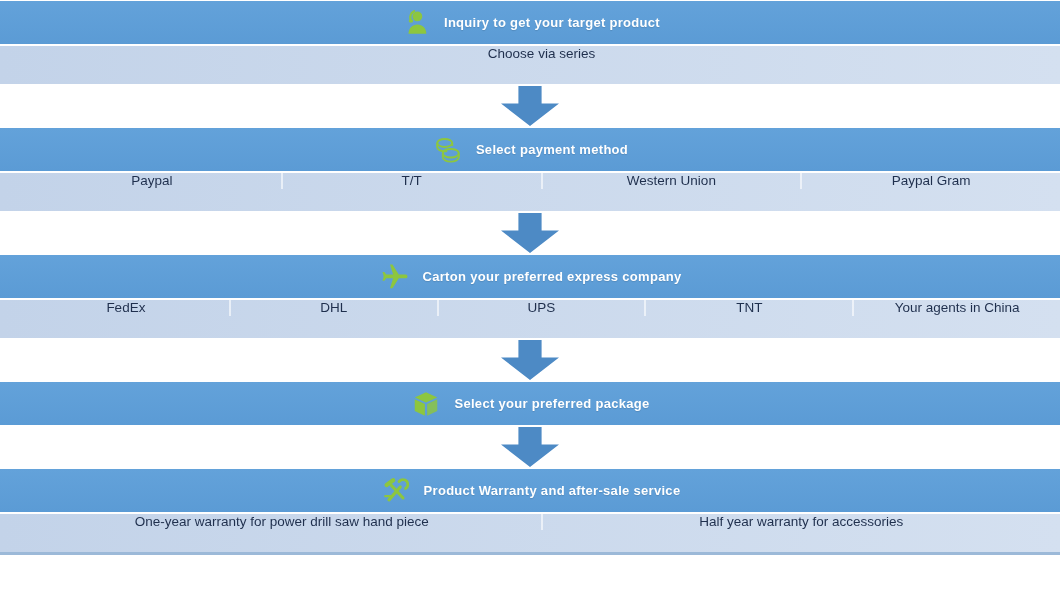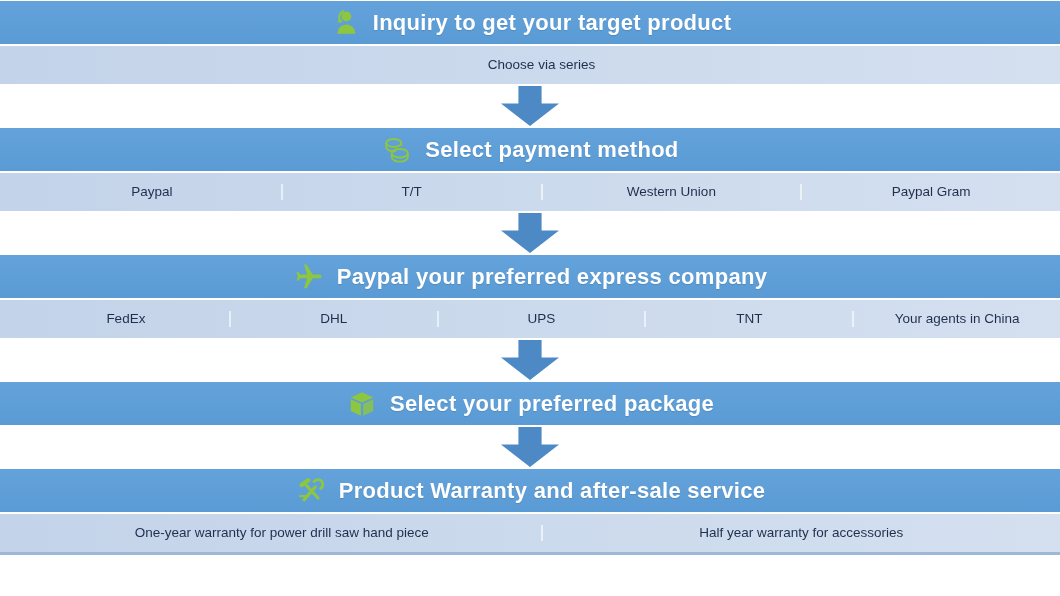--- a/index.html
+++ b/index.html
@@ -3,25 +3,25 @@
 <meta charset="utf-8">
 <style>
   html,body{margin:0;padding:0;background:#ffffff;}
   body{width:1060px;height:596px;overflow:hidden;font-family:"Liberation Sans",sans-serif;}
   .page{width:1060px;padding-top:1px;box-sizing:border-box;}
   .step-header{
     height:43px;display:flex;align-items:center;justify-content:center;gap:12px;
     background:linear-gradient(180deg, var(--header-bg-top, #63a2da), var(--header-bg, #5b9bd5));
     color:var(--header-text, #ffffff);
   }
-  .step-title{font-size:22px;font-weight:600;letter-spacing:.3px;text-shadow:0 1px 1px rgba(0,0,0,.12);}
+  .step-title{font-size:13px;font-weight:600;letter-spacing:.3px;text-shadow:0 1px 1px rgba(0,0,0,.12);}
   .icon{width:32px;height:32px;display:flex;align-items:center;justify-content:center;color:var(--icon-green,#8dc63f);}
   .icon svg{display:block;}
   .step-options{
-    height:40px;display:flex;align-items:center;border-top:2px solid #ffffff;box-sizing:border-box;
+    height:40px;display:flex;align-items:flex-start;border-top:2px solid #ffffff;box-sizing:border-box;
     background:linear-gradient(90deg, var(--row-bg-left,#c3d3e9), var(--row-bg-right,#d4e0f0));
     color:var(--cell-text,#1f2f4d);
     padding-left:23px;
   }
   .cell{
     flex:1;display:flex;align-items:center;justify-content:center;text-align:center;
     font-size:13.5px;line-height:1.15;padding:0 10px;
   }
   .cell + .cell{border-left:2px solid rgba(255,255,255,.6);}
   .arrow-gap{height:44px;display:flex;align-items:center;justify-content:center;background:#ffffff;}
@@ -84,21 +84,21 @@
 
   <section class="step">
     <div class="step-header">
       <span class="icon">
         <svg viewBox="0 0 24 24" width="30" height="30" fill="currentColor">
           <g transform="rotate(90 12 12)">
             <path d="M21 16v-2l-8-5V3.5a1.5 1.5 0 0 0-3 0V9l-8 5v2l8-2.5V19l-2 1.5V22l3.5-1 3.5 1v-1.5L13 19v-5.5z"></path>
           </g>
         </svg>
       </span>
-      <span class="step-title">Paypal your preferred express company</span>
+      <span class="step-title">Carton your preferred express company</span>
     </div>
     <div class="step-options">
       <div class="cell">FedEx</div>
       <div class="cell">DHL</div>
       <div class="cell">UPS</div>
       <div class="cell">TNT</div>
       <div class="cell">Your agents in China</div>
     </div>
   </section>
 

